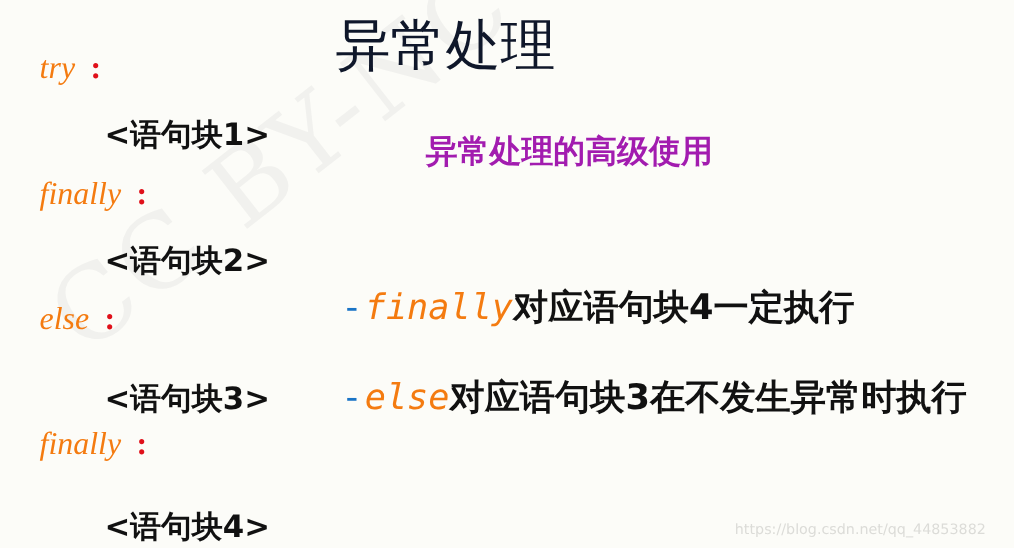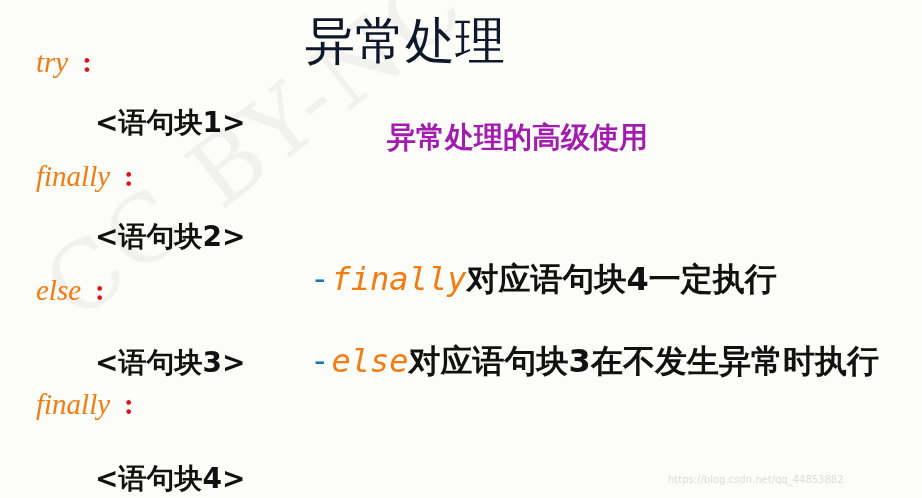--- a/index.html
+++ b/index.html
@@ -10,21 +10,21 @@
                white-space:nowrap; letter-spacing:4px; z-index:0; }
   .title { position:absolute; left:305px; top:8px; font-size:50px; color:#0f172a; z-index:1; }
   .kw { position:absolute; left:36px; font-family:Liberation Serif, serif; font-style:italic;
         font-size:29px; color:#f47b10; z-index:1; }
   .colon { color:#e0101a; font-style:normal; font-weight:bold; margin-left:14px; }
   .blk { position:absolute; left:95px; font-size:28px; font-weight:bold; color:#111; z-index:1; }
   .subtitle { position:absolute; left:387px; top:118px; font-size:29px; font-weight:bold; color:#a21caf; z-index:1; }
   .bullet { position:absolute; left:314px; font-size:32px; font-weight:bold; color:#111; z-index:1; white-space:nowrap; }
   .dash { color:#1a74c6; font-weight:normal; margin-right:6px; }
   .code { font-family:"DejaVu Sans Mono", monospace; font-style:italic; color:#f47b10; font-weight:normal; }
-  .url { position:absolute; left:668px; top:474px; font-size:10px; color:#dcdcd8; z-index:1; }
+  .url { position:absolute; left:668px; top:474px; font-size:13px; color:#dcdcd8; z-index:1; }
 </style>
 </head>
 <body>
 
 <div class="watermark">CC BY-NC-SA 4.0 嵩天</div>
 
 <div class="title">异常处理</div>
 
 <div class="kw" style="top:46px"><span>try</span><span class="colon">:</span></div>
 <div class="blk" style="top:104px">&lt;语句块1&gt;</div>

